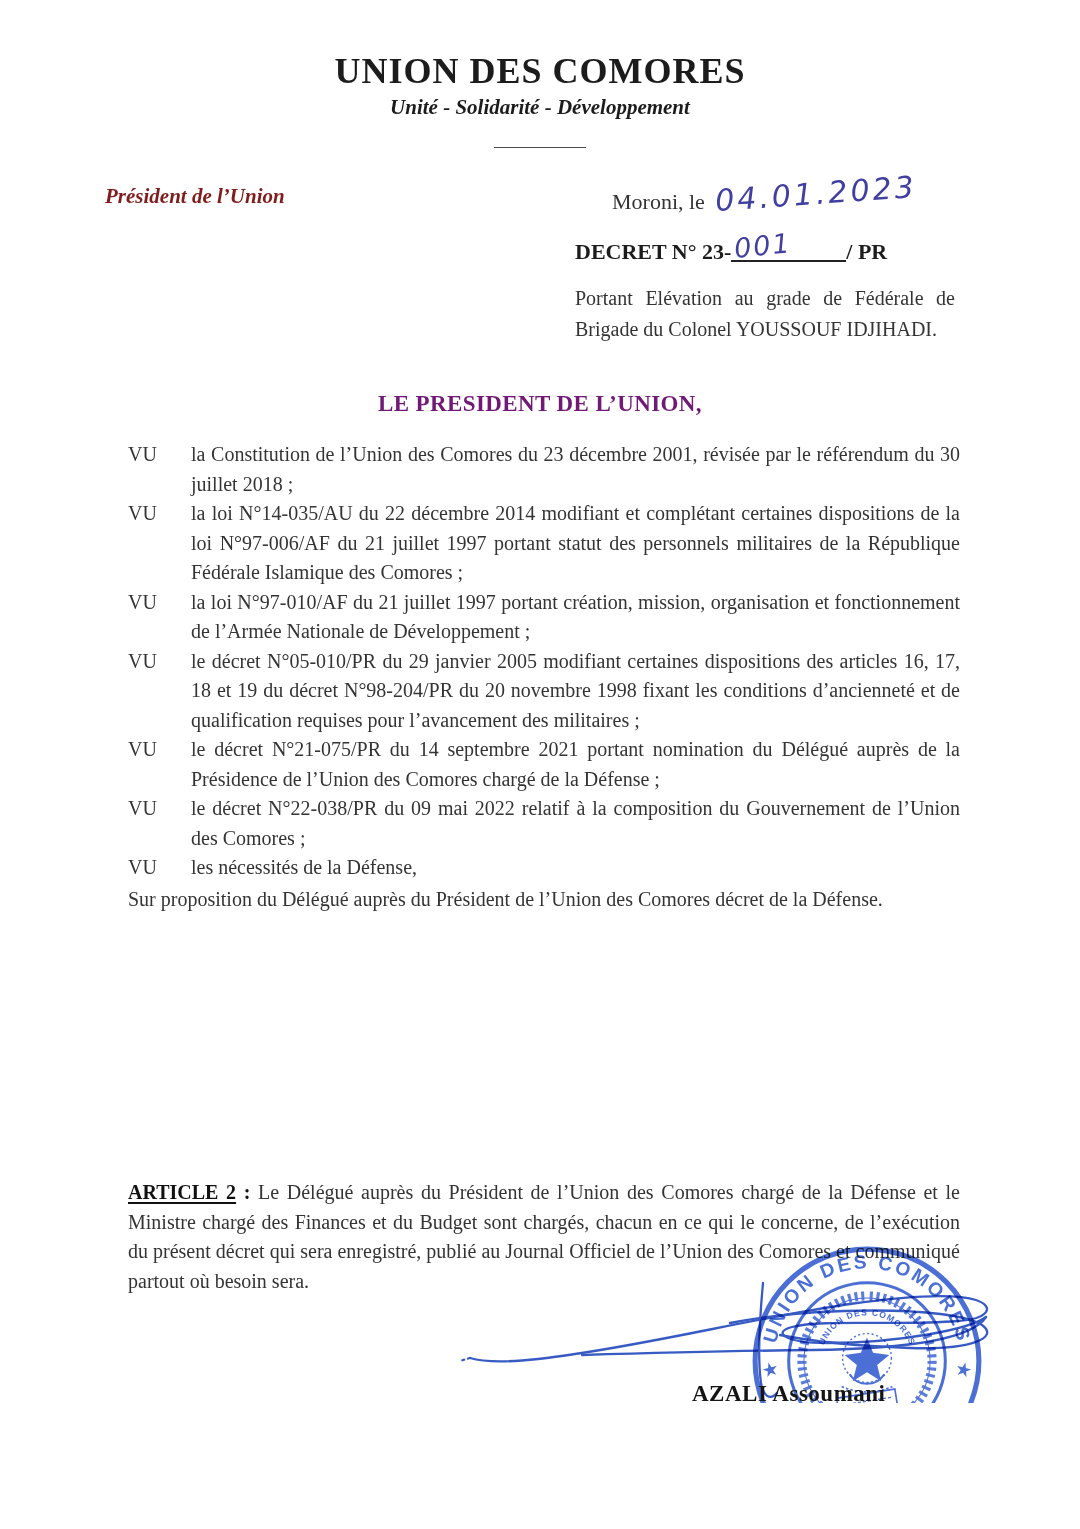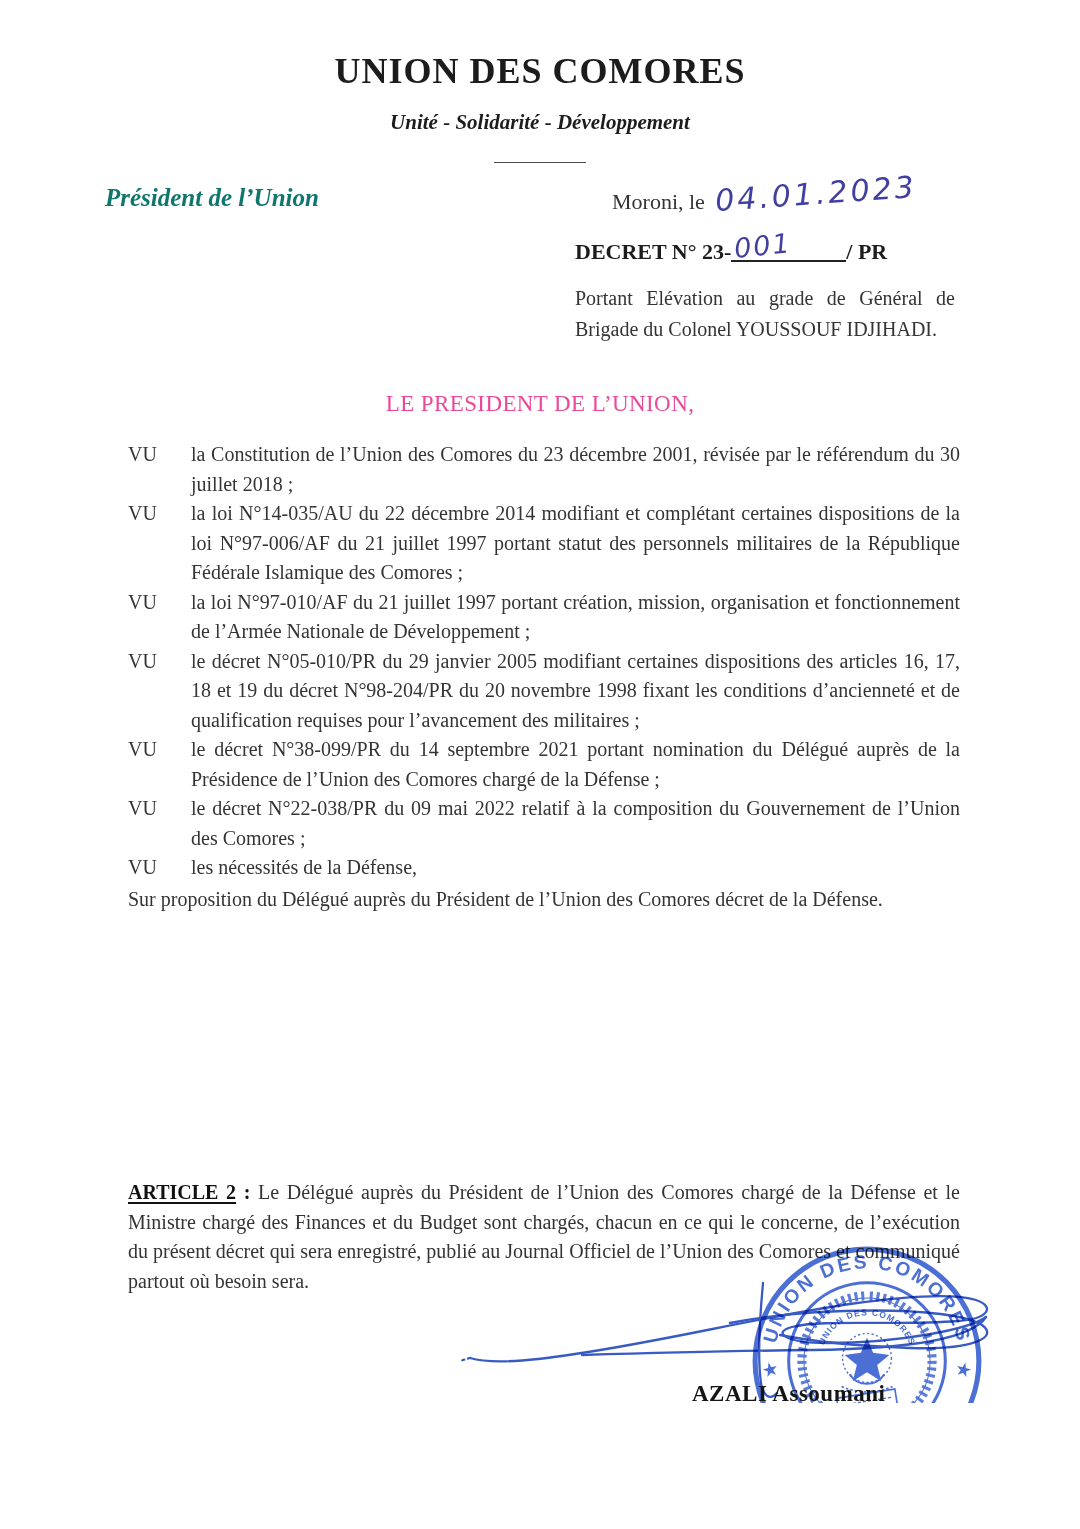--- a/index.html
+++ b/index.html
@@ -3,26 +3,26 @@
 <meta charset="utf-8">
 <style>
   html,body { margin:0; padding:0; background:#ffffff; }
   .page {
     position:relative; width:1080px; height:1403px; background:#ffffff;
     font-family:"Liberation Serif", serif; color:#343434; overflow:hidden;
   }
   
   .header { position:absolute; top:50px; left:0; width:100%; text-align:center; }
   .title  { font-size:36px; font-weight:bold; color:#1c1c1c; letter-spacing:1px; }
-  .subtitle { font-size:21px; font-weight:bold; font-style:italic; color:#1c1c1c; margin-top:18px; }
+  .subtitle { font-size:21px; font-weight:bold; font-style:italic; color:#1c1c1c; margin-top:3px; }
   .rule { width:92px; border-top:1.6px solid #4a4a4a; margin:27px auto 0 auto; }
 
   .president-heading {
     position:absolute; left:105px; top:184px;
-    font-size:25px; font-weight:bold; font-style:italic; color:#0f766e;
+    font-size:21px; font-weight:bold; font-style:italic; color:#7f1d1d;
   }
   .city-line { position:absolute; left:612px; top:181px; font-size:22px; white-space:nowrap; }
   .hand {
     font-family:"DejaVu Sans", sans-serif; font-style:oblique; color:#413f9f;
   }
   .hand.date {
     display:inline-block; font-size:30px; letter-spacing:3px;
     transform:rotate(-4deg); margin-left:10px; position:relative; top:-5px;
   }
   .decree-line { position:absolute; left:575px; top:234px; font-size:22px; font-weight:bold; color:#1c1c1c; white-space:nowrap; }
@@ -32,21 +32,21 @@
   }
   .hand.number {
     display:inline-block; font-size:27px; font-weight:normal; letter-spacing:2px;
     transform:rotate(-6deg); position:relative; top:-4px; left:3px;
   }
   .decree-subject {
     position:absolute; left:575px; top:283px; width:380px;
     font-size:20px; line-height:31px; text-align:justify;
   }
   .salutation { position:absolute; top:391px; left:0; width:100%; text-align:center;
-    font-size:23px; font-weight:normal; color:#ec4899; letter-spacing:0.4px; }
+    font-size:23px; font-weight:bold; color:#701a75; letter-spacing:0.4px; }
 
   .body-column { position:absolute; left:128px; top:440px; width:832px; font-size:20px; line-height:29.5px; }
   .vu-item { display:flex; }
   .vu-label { flex:none; width:63px; }
   .vu-text { flex:1; text-align:justify; }
   .proposition { margin-top:2px; text-align:justify; }
 
   .decrete-heading { position:absolute; top:1032px; left:0; width:100%; text-align:center;
     font-size:23px; font-weight:bold; color:#1c1c1c; letter-spacing:1px; }
 
@@ -78,21 +78,21 @@
   <div class="president-heading">Président de l’Union</div>
 
   <div class="city-line">
     <span>Moroni, le</span><span class="hand date">04.01.2023</span>
   </div>
 
   <div class="decree-line">
     <span>DECRET N° 23-</span><span class="number-slot"><span class="hand number">001</span></span><span>/ PR</span>
   </div>
 
-  <div class="decree-subject">Portant Elévation au grade de Général de Brigade du Colonel YOUSSOUF IDJIHADI.</div>
+  <div class="decree-subject">Portant Elévation au grade de Fédérale de Brigade du Colonel YOUSSOUF IDJIHADI.</div>
 
   <div class="salutation">LE PRESIDENT DE L’UNION,</div>
 
   <div class="body-column">
     <div class="vu-item">
       <span class="vu-label">VU</span>
       <span class="vu-text">la Constitution de l’Union des Comores du 23 décembre 2001, révisée par le référendum du 30 juillet 2018 ;</span>
     </div>
     <div class="vu-item">
       <span class="vu-label">VU</span>
@@ -101,21 +101,21 @@
     <div class="vu-item">
       <span class="vu-label">VU</span>
       <span class="vu-text">la loi N°97-010/AF du 21 juillet 1997 portant création, mission, organisation et fonctionnement de l’Armée Nationale de Développement ;</span>
     </div>
     <div class="vu-item">
       <span class="vu-label">VU</span>
       <span class="vu-text">le décret N°05-010/PR du 29 janvier 2005 modifiant certaines dispositions des articles 16, 17, 18 et 19 du décret N°98-204/PR du 20 novembre 1998 fixant les conditions d’ancienneté et de qualification requises pour l’avancement des militaires ;</span>
     </div>
     <div class="vu-item">
       <span class="vu-label">VU</span>
-      <span class="vu-text">le décret N°38-099/PR du 14 septembre 2021 portant nomination du Délégué auprès de la Présidence de l’Union des Comores chargé de la Défense ;</span>
+      <span class="vu-text">le décret N°21-075/PR du 14 septembre 2021 portant nomination du Délégué auprès de la Présidence de l’Union des Comores chargé de la Défense ;</span>
     </div>
     <div class="vu-item">
       <span class="vu-label">VU</span>
       <span class="vu-text">le décret N°22-038/PR du 09 mai 2022 relatif à la composition du Gouvernement de l’Union des Comores ;</span>
     </div>
     <div class="vu-item">
       <span class="vu-label">VU</span>
       <span class="vu-text">les nécessités de la Défense,</span>
     </div>
     <div class="proposition">Sur proposition du Délégué auprès du Président de l’Union des Comores décret de la Défense.</div>

